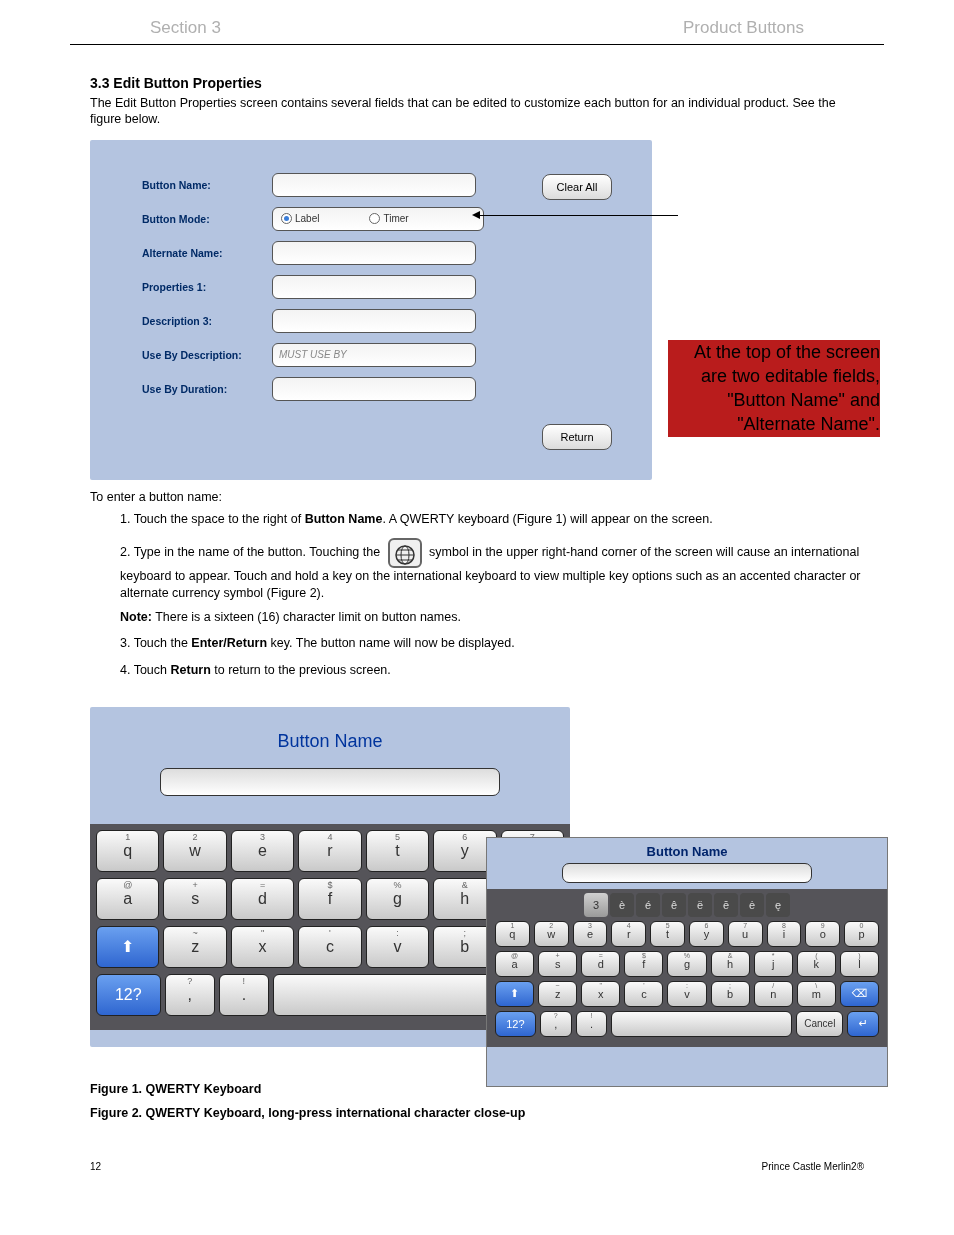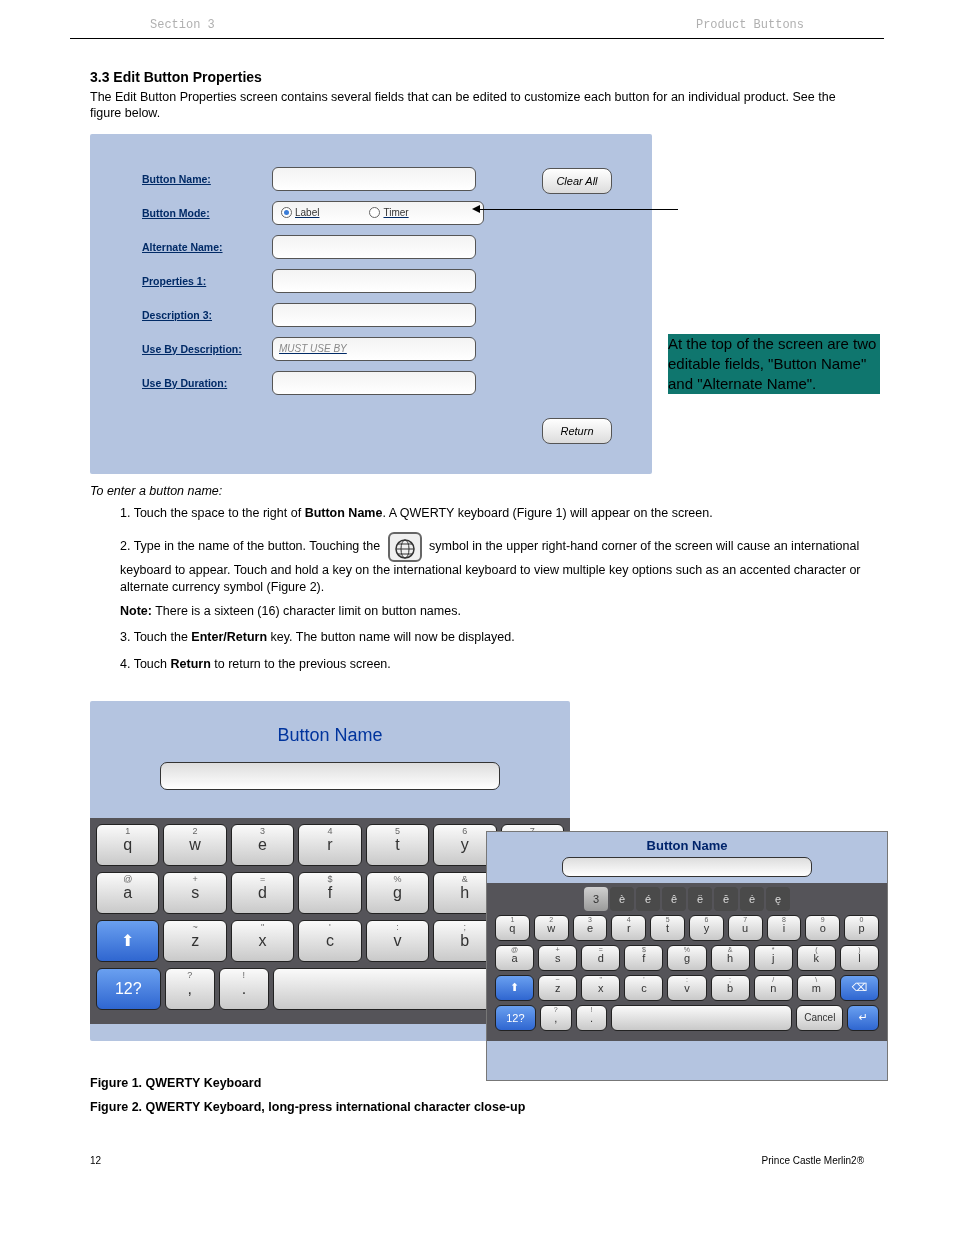--- a/index.html
+++ b/index.html
@@ -7,73 +7,72 @@
     margin: 0;
     font-family: Arial, Helvetica, sans-serif;
     color: #000;
     background: #fff;
     width: 954px;
   }
   .doc-header {
     display: flex;
     justify-content: space-between;
     padding: 18px 80px 6px 80px;
-    font-size: 12px;
+    font-size: 17px;
     color: #b0b0b0;
     border-bottom: 1px solid #000;
     margin: 0 70px 0 70px;
-    font-family: Liberation Mono, monospace;
   }
   .section-title { font-weight: bold; font-size: 14px; margin: 30px 0 4px 90px; }
   p.body { margin: 0 90px 0 90px; font-size: 12.5px; line-height: 1.3; }
-  p.step { margin: 10px 90px 0 90px; font-size: 12.5px; font-style: italic; }
+  p.step { margin: 10px 90px 0 90px; font-size: 12.5px; }
   p.indent { margin-left: 120px; font-size: 12.5px; margin-top: 8px; }
 
   
   .panel {
     width: 562px;
     height: 340px;
     margin: 12px 0 0 90px;
     background: #b4c4e0;
     border-radius: 2px;
     position: relative;
     padding: 28px 0 0 52px;
   }
-  .row { display: flex; align-items: center; height: 34px; font-size: 10.5px; color: #002a66; font-weight: bold; text-decoration: underline; }
+  .row { display: flex; align-items: center; height: 34px; font-size: 10.5px; color: #002a66; font-weight: bold; }
   .lbl { width: 130px; }
   .tinput {
     width: 204px; height: 24px; border: 1px solid #555; border-radius: 6px;
     background: linear-gradient(#f3f3f3,#fff); padding: 0 6px; font-size: 10px;
     font-style: italic; color: #888;
   }
   .mode-box {
     width: 212px; height: 24px; border: 1px solid #555; border-radius: 6px;
     background: linear-gradient(#f3f3f3,#fff); display:flex; align-items:center;
     gap: 50px; padding: 0 8px; font-size: 10px; color:#333; font-weight:normal;
   }
   .radio { width:11px; height:11px; border:1px solid #666; border-radius:50%; display:inline-block;
     vertical-align:middle; margin-right:3px; background:#fff; position:relative;}
   .radio.sel::after{content:"";position:absolute;inset:2px;border-radius:50%;background:#3b7dd8;}
   .btn {
     position:absolute; width:70px; height:26px; border:1px solid #555; border-radius:8px;
     background: linear-gradient(#fff,#dcdcdc); font-size:11px; display:flex;
-    align-items:center; justify-content:center; cursor:pointer;font-style:italic;
+    align-items:center; justify-content:center; cursor:pointer;
   }
   .clear-all { top: 34px; right: 40px; }
   .return-btn { bottom: 30px; right: 40px; }
   .arrow-line {
     position:absolute; top:75px; left:478px; width:200px; height:1px; background:#000;
   }
   .arrow-head {
     position:absolute; top:71px; left:472px; width:0;height:0;
     border-right:8px solid #000; border-top:4px solid transparent; border-bottom:4px solid transparent;
   }
   .callout {
-    position:absolute; top:200px; left:668px; width:212px; font-size:15px;
-    background:#0f766e; line-height:1.35;
+    position:absolute; top:200px; left:668px; width:212px; font-size:18px;
+    background:#b91c1c; line-height:1.35;text-align:right;
   }
 
   .panel-wrap { position:relative; }
 
   
   .globe-para { margin: 20px 90px 0 90px; font-size:12.5px; line-height:1.35; position:relative; }
   .globe-icon {
     display:inline-block; width:34px; height:30px; border:2px solid #666; border-radius:6px;
     vertical-align:middle; margin:0 4px; position:relative; background:#f0f0f0;
   }

